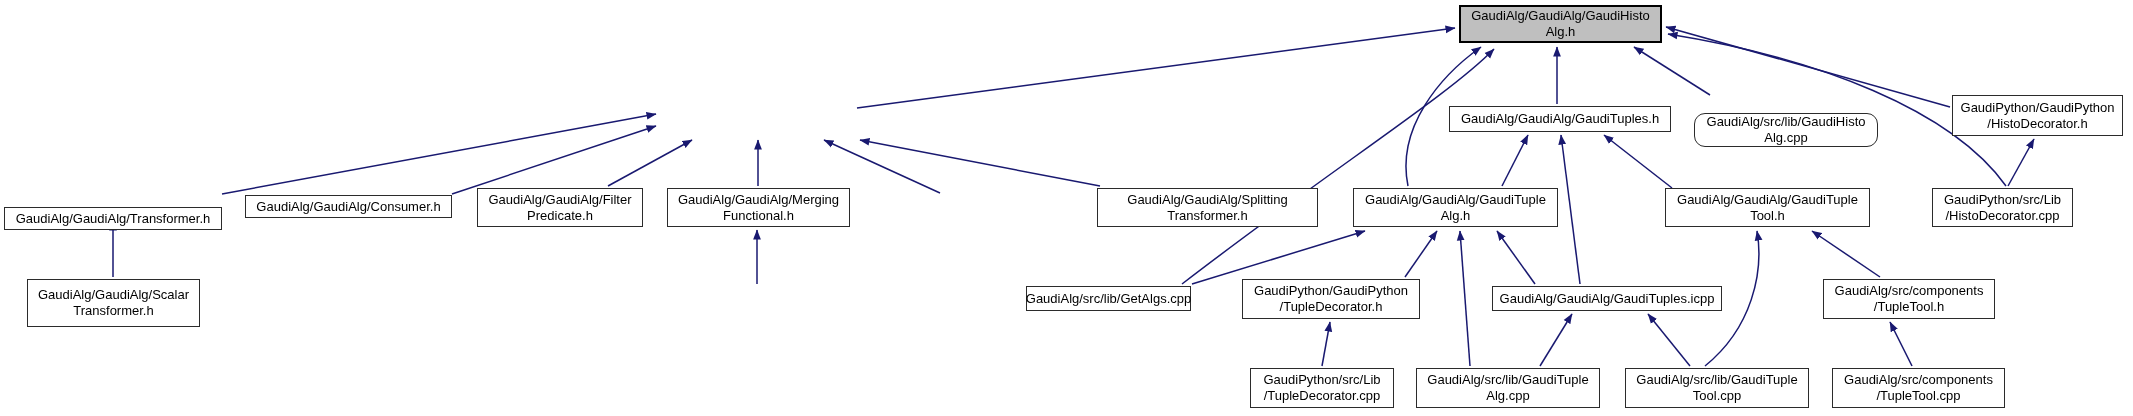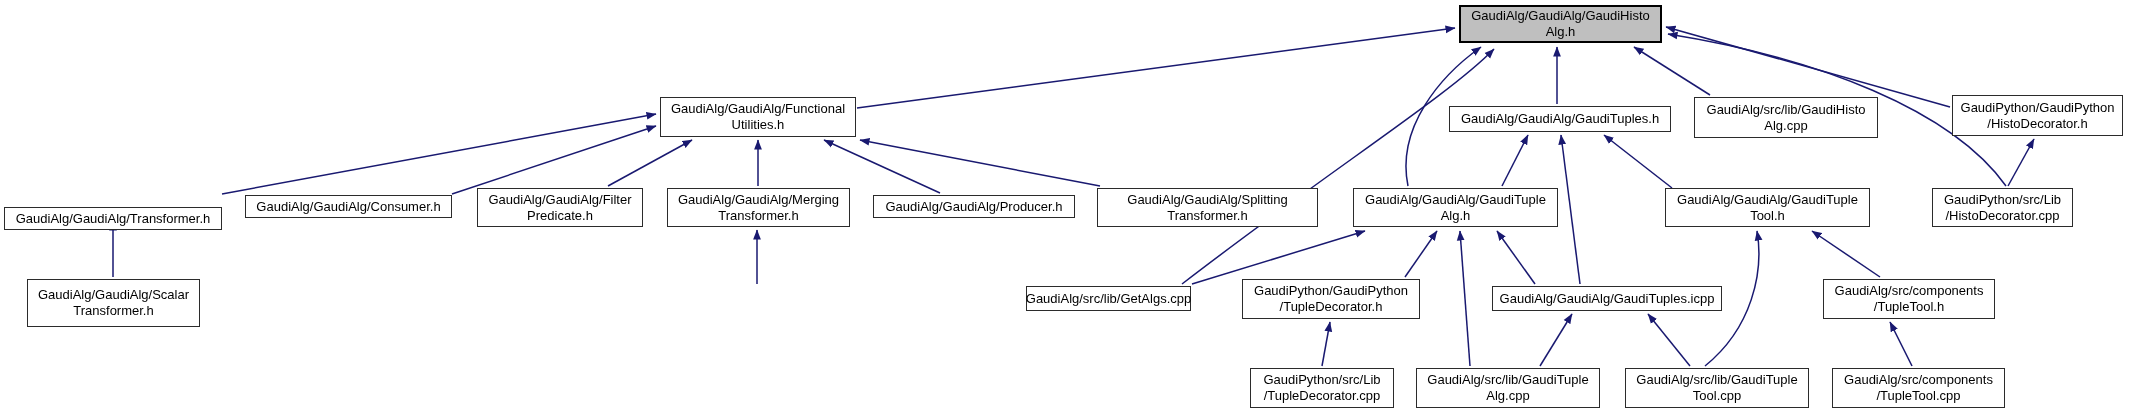--- a/index.html
+++ b/index.html
@@ -72,34 +72,31 @@
         <path d="M1705,366 C1752,328 1764,272 1757,231" marker-end="url(#arrow)"></path>
         <path d="M1880,277 L1812,231" marker-end="url(#arrow)"></path>
         <path d="M1912,366 L1890,322" marker-end="url(#arrow)"></path>
         <path d="M1322,366 L1330,322" marker-end="url(#arrow)"></path>
         <path d="M2008,186 L2034,139" marker-end="url(#arrow)"></path>
       </g>
   </svg>
 
 <div class="node root" style="left: 1459px; top: 5px; width: 203px; height: 38px;">GaudiAlg/GaudiAlg/GaudiHisto
 Alg.h</div>
-    <div class="node" style="left: 660px; top: 97px; width: 196px; height: 40px;">GaudiAlg/GaudiAlg/Functional
-Utilities.h</div>
     <div class="node" style="left: 1449px; top: 106px; width: 222px; height: 26px;">GaudiAlg/GaudiAlg/GaudiTuples.h</div>
-    <div class="node" style="left: 1694px; top: 97px; width: 184px; height: 41px;">GaudiAlg/src/lib/GaudiHisto
+    <div class="node" style="left: 1694px; top: 113px; width: 184px; height: 34px; border-radius: 11px;">GaudiAlg/src/lib/GaudiHisto
 Alg.cpp</div>
     <div class="node" style="left: 1952px; top: 95px; width: 171px; height: 41px;">GaudiPython/GaudiPython
 /HistoDecorator.h</div>
     <div class="node" style="left: 4px; top: 195px; width: 218px; height: 23px; margin-top: 12px;">GaudiAlg/GaudiAlg/Transformer.h</div>
     <div class="node" style="left: 245px; top: 195px; width: 207px; height: 23px;">GaudiAlg/GaudiAlg/Consumer.h</div>
     <div class="node" style="left: 477px; top: 188px; width: 166px; height: 39px;">GaudiAlg/GaudiAlg/Filter
 Predicate.h</div>
     <div class="node" style="left: 667px; top: 188px; width: 183px; height: 39px;">GaudiAlg/GaudiAlg/Merging
-Transformer.h</div>
-    <div class="node" style="left: 873px; top: 195px; width: 202px; height: 23px;">GaudiAlg/GaudiAlg/Producer.h</div>
+Functional.h</div>
     <div class="node" style="left: 1097px; top: 188px; width: 221px; height: 39px;">GaudiAlg/GaudiAlg/Splitting
 Transformer.h</div>
     <div class="node" style="left: 1353px; top: 188px; width: 205px; height: 39px;">GaudiAlg/GaudiAlg/GaudiTuple
 Alg.h</div>
     <div class="node" style="left: 1665px; top: 188px; width: 205px; height: 39px;">GaudiAlg/GaudiAlg/GaudiTuple
 Tool.h</div>
     <div class="node" style="left: 1932px; top: 188px; width: 141px; height: 39px;">GaudiPython/src/Lib
 /HistoDecorator.cpp</div>
     <div class="node" style="left: 27px; top: 279px; width: 173px; height: 48px;">GaudiAlg/GaudiAlg/Scalar
 Transformer.h</div>

